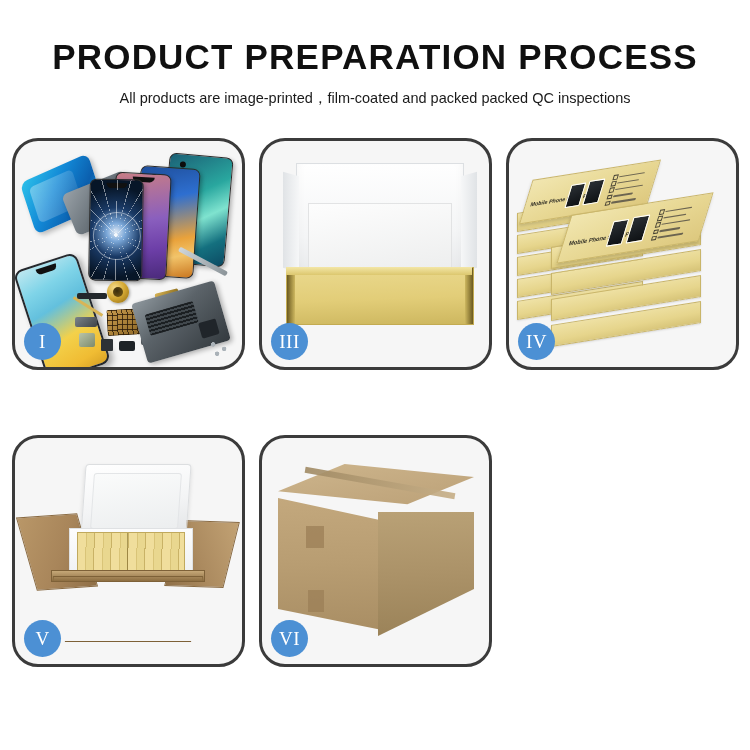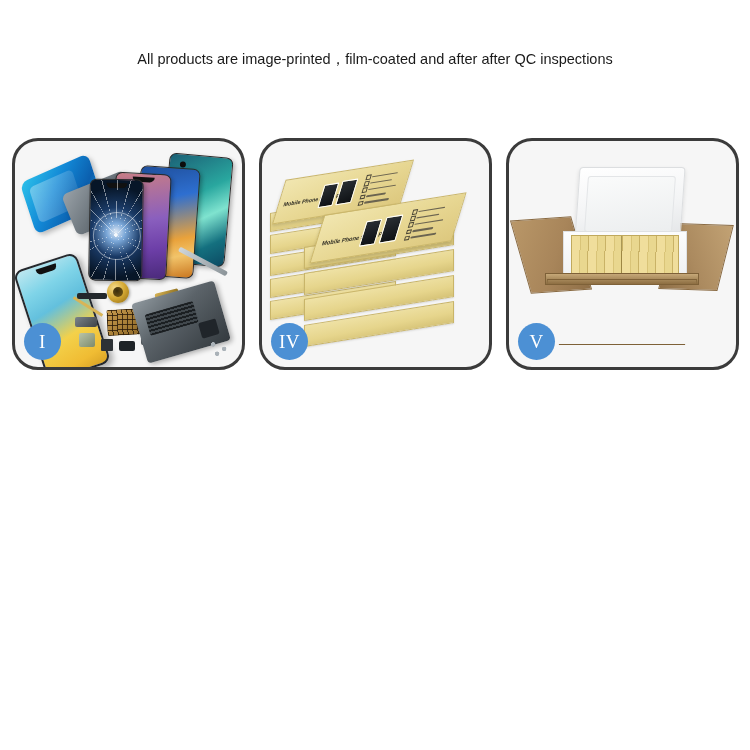--- a/index.html
+++ b/index.html
@@ -496,21 +496,22 @@
   }
   .b6-tape-b {
     position: absolute; left: 30px; top: 126px; width: 16px; height: 22px;
     background: rgba(150,122,82,.6);
   }
 </style>
 </head>
 <body>
 
 <div class="header">
-  <p class="page-subtitle">All products are image-printed，film-coated and after after QC inspections</p>
+  <h1 class="page-title">PRODUCT PREPARATION PROCESS</h1>
+  <p class="page-subtitle">All products are image-printed，film-coated and packed packed QC inspections</p>
 </div>
 
 <div class="panel-grid">
 
   <div class="panel">
     <div class="panel-stage">
       <div class="blue-film"></div>
       <div class="grey-screen"></div>
 
       <div class="fan-phone fp5">
@@ -547,20 +548,32 @@
       <div class="part p-j"></div>
 
       <div class="pcb-board"></div>
       <div class="tweezers"></div>
       <div class="screws"></div>
     </div>
     <div class="badge">I</div>
   </div>
 
 
+  <div class="panel">
+    <div class="panel-stage">
+      <div class="box3-wrap">
+        <div class="box3-lid"></div>
+        <div class="box3-foam"></div>
+        <div class="box3-bubble"></div>
+        <div class="box3-base"></div>
+        <div class="box3-front-edge"></div>
+      </div>
+    </div>
+    <div class="badge">III</div>
+  </div>
 
   <div class="panel">
     <div class="panel-stage">
       <div class="stack">
         <div class="slab r5"></div>
         <div class="slab r4"></div>
         <div class="slab r3"></div>
         <div class="slab r2"></div>
         <div class="slab r1"></div>
 
@@ -637,14 +650,27 @@
         <div class="foam-lid"></div>
         <div class="foam-body"></div>
         <div class="yellow-stack"></div>
         <div class="carton-rim"></div>
         <div class="carton-body"></div>
       </div>
     </div>
     <div class="badge">V</div>
   </div>
 
+  <div class="panel">
+    <div class="panel-stage">
+      <div class="box6">
+        <div class="b6-top"></div>
+        <div class="b6-left"></div>
+        <div class="b6-right"></div>
+        <div class="b6-seam"></div>
+        <div class="b6-tape-a"></div>
+        <div class="b6-tape-b"></div>
+      </div>
+    </div>
+    <div class="badge">VI</div>
+  </div>
 
 </div>
 
 </body></html>

